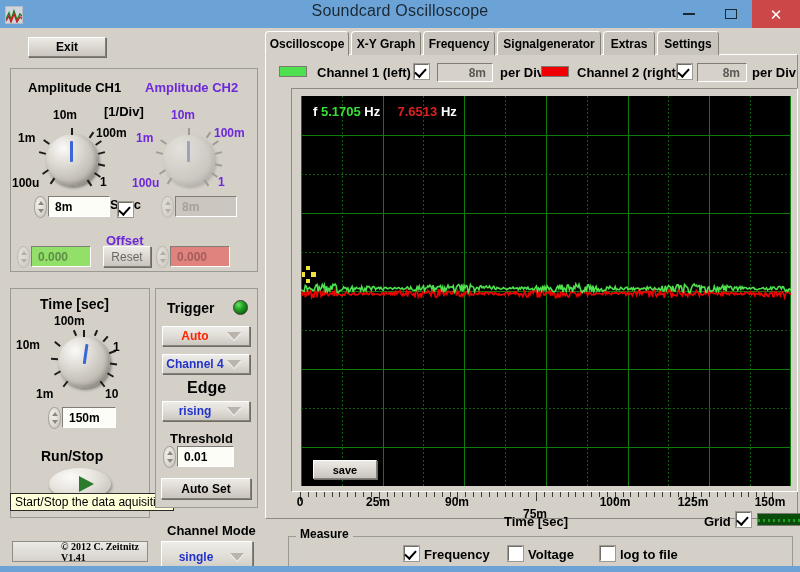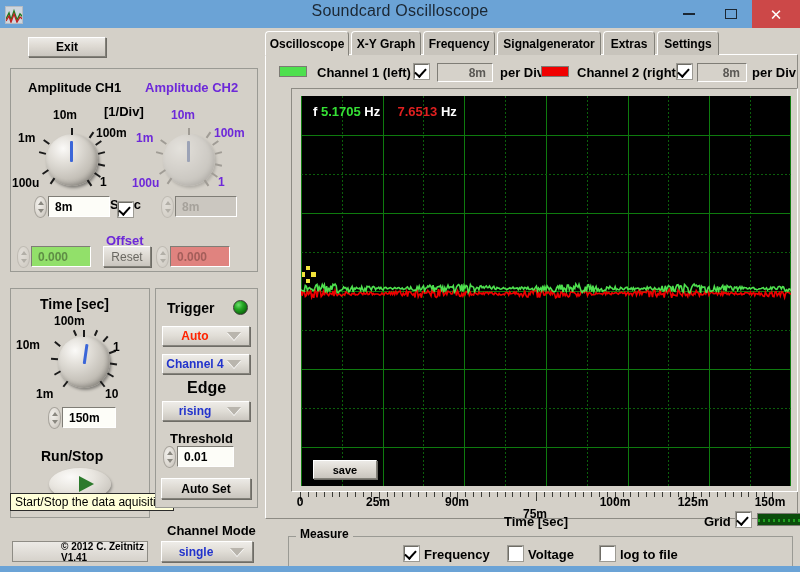--- a/index.html
+++ b/index.html
@@ -271,21 +271,21 @@
     border-top:8px solid transparent; border-bottom:8px solid transparent;
     border-left:15px solid #2c7a2c;
   }
 
   .copyr {
     position:absolute;
     background: linear-gradient(to bottom,#eceae6,#d6d2cb);
     border:1px solid #8e8c85;
     display:flex; align-items:center; justify-content:center;
     font-size:10px; font-weight:bold; color:#000;
-    font-family:Liberation Sans, sans-serif;
+    font-family:Liberation Serif, serif;
     padding-left:48px;
   }
   .statusbar {
     position:absolute; left:0; bottom:0; width:800px; height:6px;
     background:#6ba3d6;
   }
   .savebtn {
     position:absolute; font-size:11px;
   }
 </style>
@@ -457,21 +457,21 @@
 
   <div class="lbl" style="left:170px; top:431px; font-size:13px;">Threshold</div>
   <div class="spin" style="left:163px; top:446px;"></div>
   <div class="field" style="left:177px; top:446px; width:57px; height:21px;">
     <span class="ftxt">0.01</span>
   </div>
 
   <div class="btn3d" style="left:161px; top:478px; width:90px; height:21px;">Auto Set</div>
 
   <div class="lbl" style="left:167px; top:523px; font-size:13px;">Channel Mode</div>
-  <div class="combo" style="left:161px; top:541px; width:92px; height:21px; color:#2233cc;">
+  <div class="combo" style="left:161px; top:541px; width:92px; height:32px; color:#2233cc;">
     <span class="ctext">single</span>
     <span class="carrow"></span>
   </div>
 
   <div class="copyr" style="left:12px; top:541px; width:136px; height:21px;">© 2012  C. Zeitnitz V1.41</div>
 
   <div class="tabpage"></div>
 
   <div class="tabstrip">
     <div class="tab active" style="left:0px; width:84px;">Oscilloscope</div>

